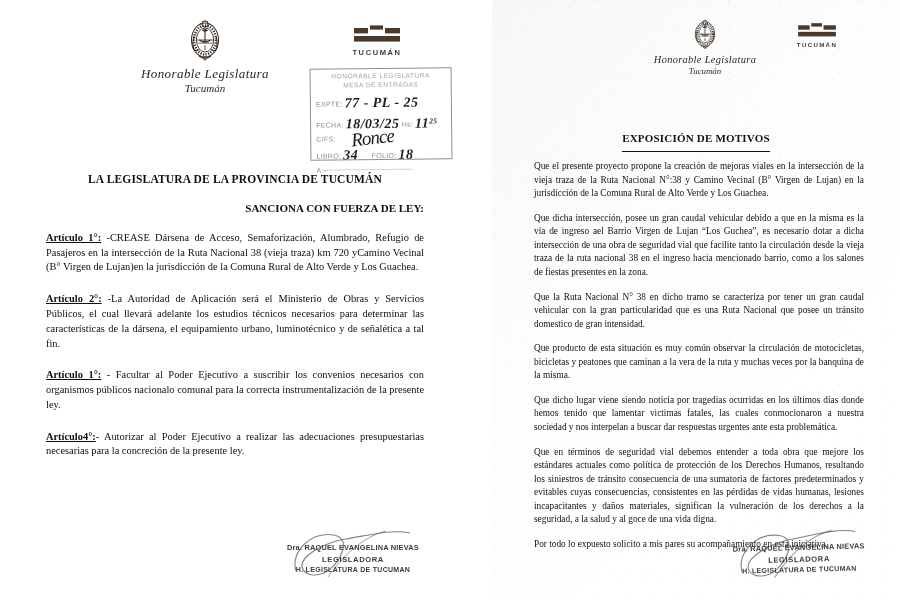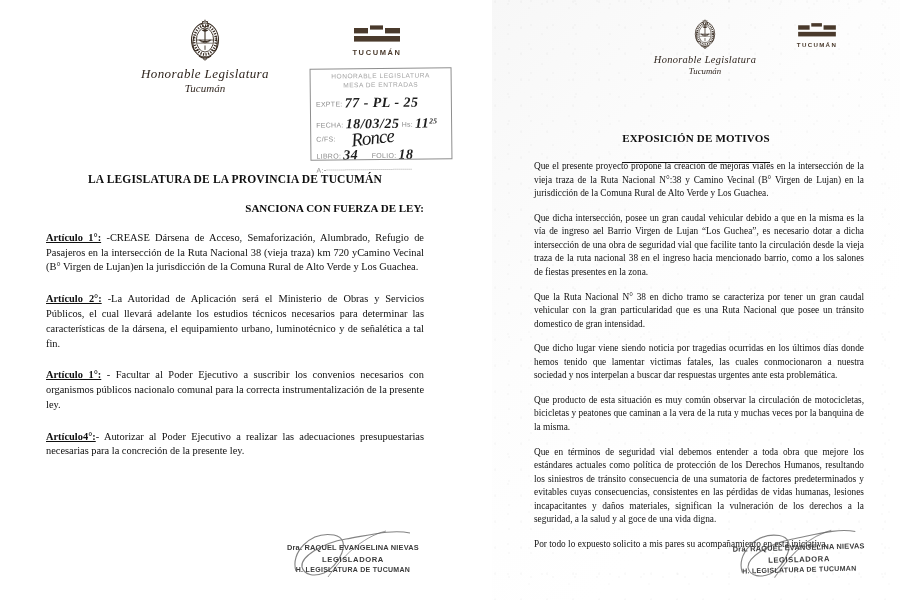--- a/index.html
+++ b/index.html
@@ -215,21 +215,21 @@
     top: 132px;
     text-align: center;
     font-family: "Liberation Serif", serif;
     font-weight: bold;
     font-size: 11px;
     letter-spacing: .2px;
     color: #101010;
   }
   .expo-title span {
     border-bottom: 1.3px solid #101010;
-    padding-bottom: 18px;
+    padding-bottom: 7px;
   }
   .body-right {
     position: absolute;
     left: 42px;
     top: 160px;
     width: 330px;
   }
   .para {
     font-family: "Liberation Serif", serif;
     font-size: 9.3px;
@@ -430,22 +430,22 @@
     </div>
 
     <div class="expo-title">
       <span>EXPOSICIÓN DE MOTIVOS</span>
     </div>
 
     <div class="body-right">
       <div class="para">Que el presente proyecto propone la creación de mejoras viales en la intersección de la vieja traza de la Ruta Nacional N°:38 y Camino Vecinal (B° Virgen de Lujan) en la jurisdicción de la Comuna Rural de Alto Verde y Los Guachea.</div>
       <div class="para">Que dicha intersección, posee un gran caudal vehicular debido a que en la misma es la vía de ingreso ael Barrio Virgen de Lujan “Los Guchea”, es necesario dotar a dicha intersección de una obra de seguridad vial que facilite tanto la circulación desde la vieja traza de la ruta nacional 38 en el ingreso hacia mencionado barrio, como a los salones de fiestas presentes en la zona.</div>
       <div class="para">Que la Ruta Nacional N° 38 en dicho tramo se caracteriza por tener un gran caudal vehicular con la gran particularidad que es una Ruta Nacional que posee un tránsito domestico de gran intensidad.</div>
+      <div class="para">Que producto de esta situación es muy común observar la circulación de motocicletas, bicicletas y peatones que caminan a la vera de la ruta y muchas veces por la banquina de la misma.</div>
       <div class="para">Que dicho lugar viene siendo noticia por tragedias ocurridas en los últimos días donde hemos tenido que lamentar victimas fatales, las cuales conmocionaron a nuestra sociedad y nos interpelan a buscar dar respuestas urgentes ante esta problemática.</div>
-      <div class="para">Que producto de esta situación es muy común observar la circulación de motocicletas, bicicletas y peatones que caminan a la vera de la ruta y muchas veces por la banquina de la misma.</div>
       <div class="para">Que en términos de seguridad vial debemos entender a toda obra que mejore los estándares actuales como política de protección de los Derechos Humanos, resultando los siniestros de tránsito consecuencia de una sumatoria de factores predeterminados y evitables cuyas consecuencias, consistentes en las pérdidas de vidas humanas, lesiones incapacitantes y daños materiales, significan la vulneración de los derechos a la seguridad, a la salud y al goce de una vida digna.</div>
       <div class="para">Por todo lo expuesto solicito a mis pares su acompañamiento en esta iniciativa.</div>
     </div>
 
     <div class="sig-block">
       <svg class="sig-scribble" viewBox="0 0 130 56">
         <path d="M8 44 C2 26, 22 4, 46 8 C66 12, 50 40, 36 46 C26 50, 16 48, 14 40
                  C12 30, 34 16, 58 12 C82 8, 104 2, 122 6" fill="none" stroke="#5a5a5a" stroke-width="1.1" opacity=".75"></path>
         <path d="M40 50 C54 30, 74 10, 98 4" fill="none" stroke="#5a5a5a" stroke-width="1" opacity=".6"></path>
       </svg>

